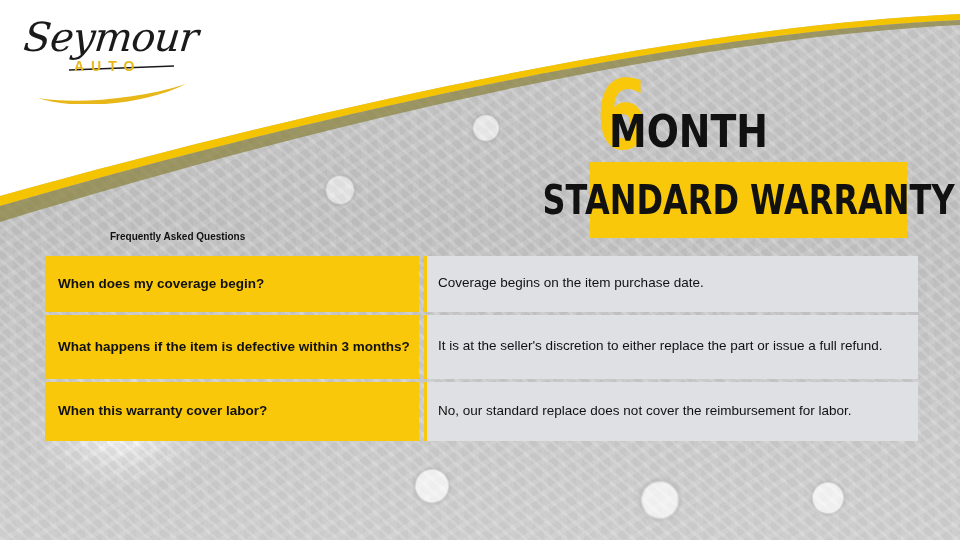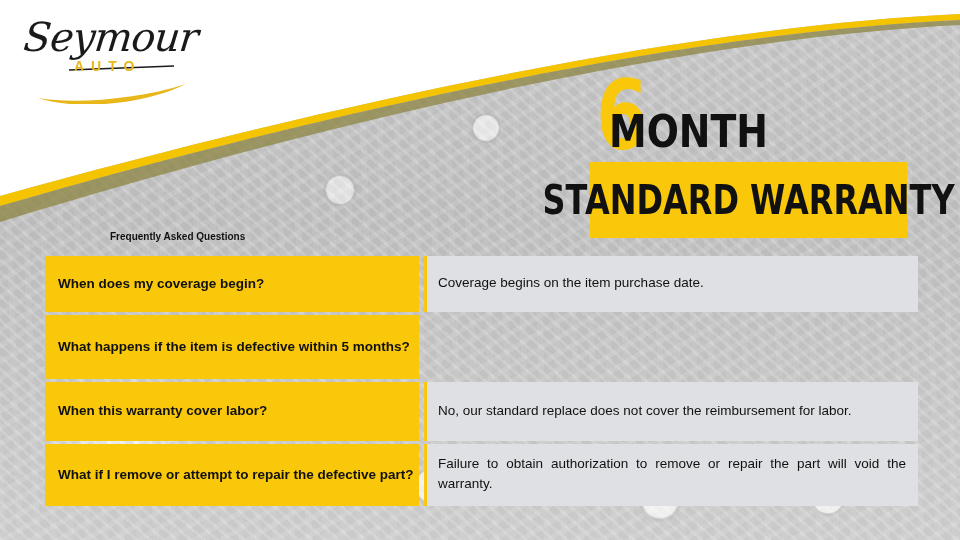--- a/index.html
+++ b/index.html
@@ -269,32 +269,29 @@
   <div class="faq-table">
 
     <div class="faq-row r1">
       <div class="faq-q">When does my coverage begin?</div>
       <div class="faq-a">
         <span>Coverage begins on the item purchase date.</span>
       </div>
     </div>
 
     <div class="faq-row r2">
-      <div class="faq-q">What happens if the item is defective within 5 months?</div>
+      <div class="faq-q">What happens if the item is defective within 3 months?</div>
+      <div class="faq-a">
+        <span>It is at the seller's discretion to either replace the part or issue a full refund.</span>
+      </div>
     </div>
 
     <div class="faq-row r3">
       <div class="faq-q">When this warranty cover labor?</div>
       <div class="faq-a">
         <span>No, our standard replace does not cover the reimbursement for labor.</span>
       </div>
     </div>
 
-    <div class="faq-row r4">
-      <div class="faq-q">What if I remove or attempt to repair the defective part?</div>
-      <div class="faq-a">
-        <span>Failure to obtain authorization to remove or repair the part will void the warranty.</span>
-      </div>
-    </div>
 
   </div>
 
 </div>
 
 </body></html>

